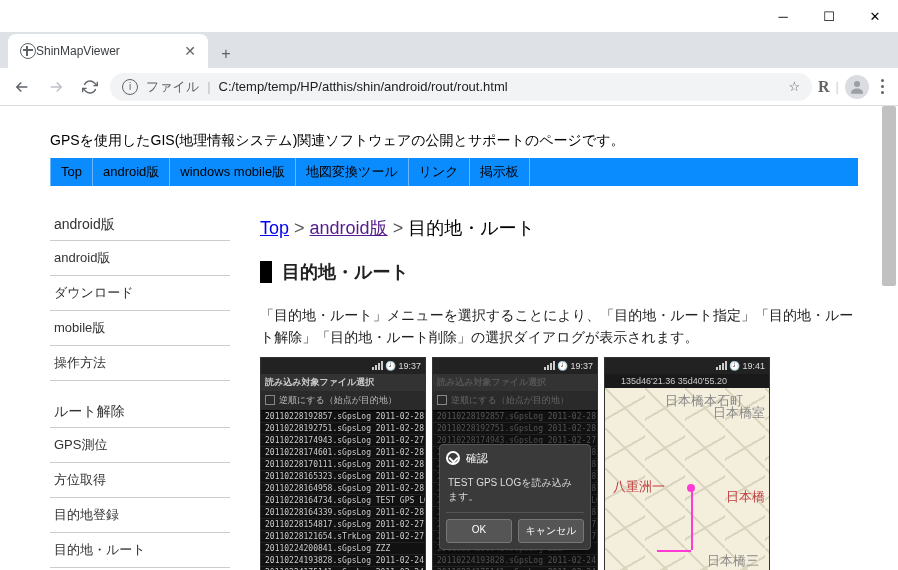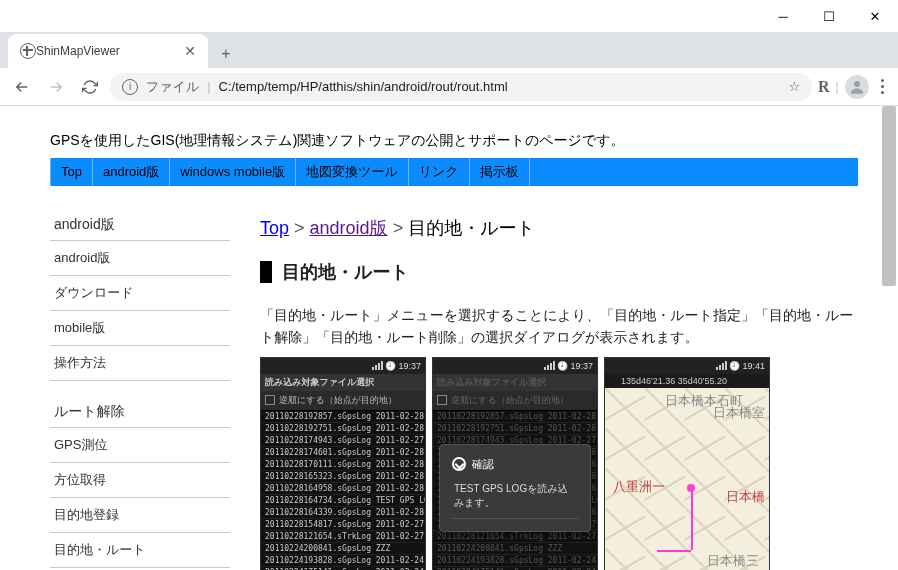--- a/index.html
+++ b/index.html
@@ -70,21 +70,21 @@
 .statusbar .sig i { width:2px; background:#ccc; display:inline-block; }
 .listhead { background:#333; color:#ccc; font-size:9px; padding:2px 4px;font-weight:bold; }
 .optrow { background:#2a2a2a; padding:3px 4px; border-bottom:1px solid #000; display:flex; align-items:center; gap:4px; }
 .optrow.dim { color:#666; }
 .chk { width:10px; height:10px; border:1px solid #888; }
 .loglist { overflow:hidden; }
 .logrow { padding:1px 4px; font-size:8px; color:#ccc; border-bottom:1px solid #222; white-space:nowrap; font-family:monospace; }
 .logrow.dim { color:#555; }
 
 .dlg-overlay { position:absolute; inset:0; background:rgba(0,0,0,0.0); }
-.dlg-box { position:absolute; left:6px; right:6px; top:86px; background:#3a3a3a; border:1px solid #555; border-radius:4px; padding:12px; box-shadow:0 2px 8px rgba(0,0,0,.6); }
+.dlg-box { position:absolute; left:6px; right:6px; top:86px; background:#3a3a3a; border:1px solid #555; border-radius:4px; padding:6px; box-shadow:0 2px 8px rgba(0,0,0,.6); }
 .dlg-title { display:flex; align-items:center; gap:6px; color:#fff; font-size:11px; margin-bottom:6px; }
 .dlg-ic { width:14px; height:14px; border:2px solid #fff; border-radius:50%; position:relative; }
 .dlg-ic::after { content:""; position:absolute; left:2px; top:2px; width:5px; height:5px; border-left:2px solid #fff; border-bottom:2px solid #fff; transform:rotate(-45deg); }
 .dlg-msg { color:#ddd; font-size:10px; padding:4px 2px 8px; border-bottom:1px solid #555; }
 .dlg-btns { display:flex; gap:6px; margin-top:6px; }
 .dlg-btn { flex:1; background:#555; color:#fff; text-align:center; padding:4px 0; font-size:10px; border-radius:3px; border:1px solid #777; }
 
 .phone.map .mapbg { position:absolute; top:30px; left:0; right:0; bottom:0; background:#f4eedd; }
 .mapbg::before { content:""; position:absolute; inset:0; background:
   linear-gradient(45deg, transparent 48%, #dcd6c0 48%, #dcd6c0 52%, transparent 52%),
@@ -274,20 +274,24 @@
                 <div class="logrow dim">20110224193828.sGpsLog 2011-02-24 19:35:33</div>
                 <div class="logrow dim">20110224175141.sGpsLog 2011-02-24 17:49:46</div>
               </div>
           <div class="dlg-overlay">
             <div class="dlg-box">
               <div class="dlg-title">
                     <span class="dlg-ic"></span>
                     <span>確認</span>
                   </div>
               <div class="dlg-msg">TEST GPS LOGを読み込みます。</div>
+              <div class="dlg-btns">
+                <div class="dlg-btn">OK</div>
+                <div class="dlg-btn">キャンセル</div>
+              </div>
             </div>
           </div>
         </div>
 
         <div class="phone map">
           <div class="statusbar">
                 <span class="sig">
                   <i style="height:3px"></i>
                   <i style="height:5px"></i>
                   <i style="height:7px"></i>

